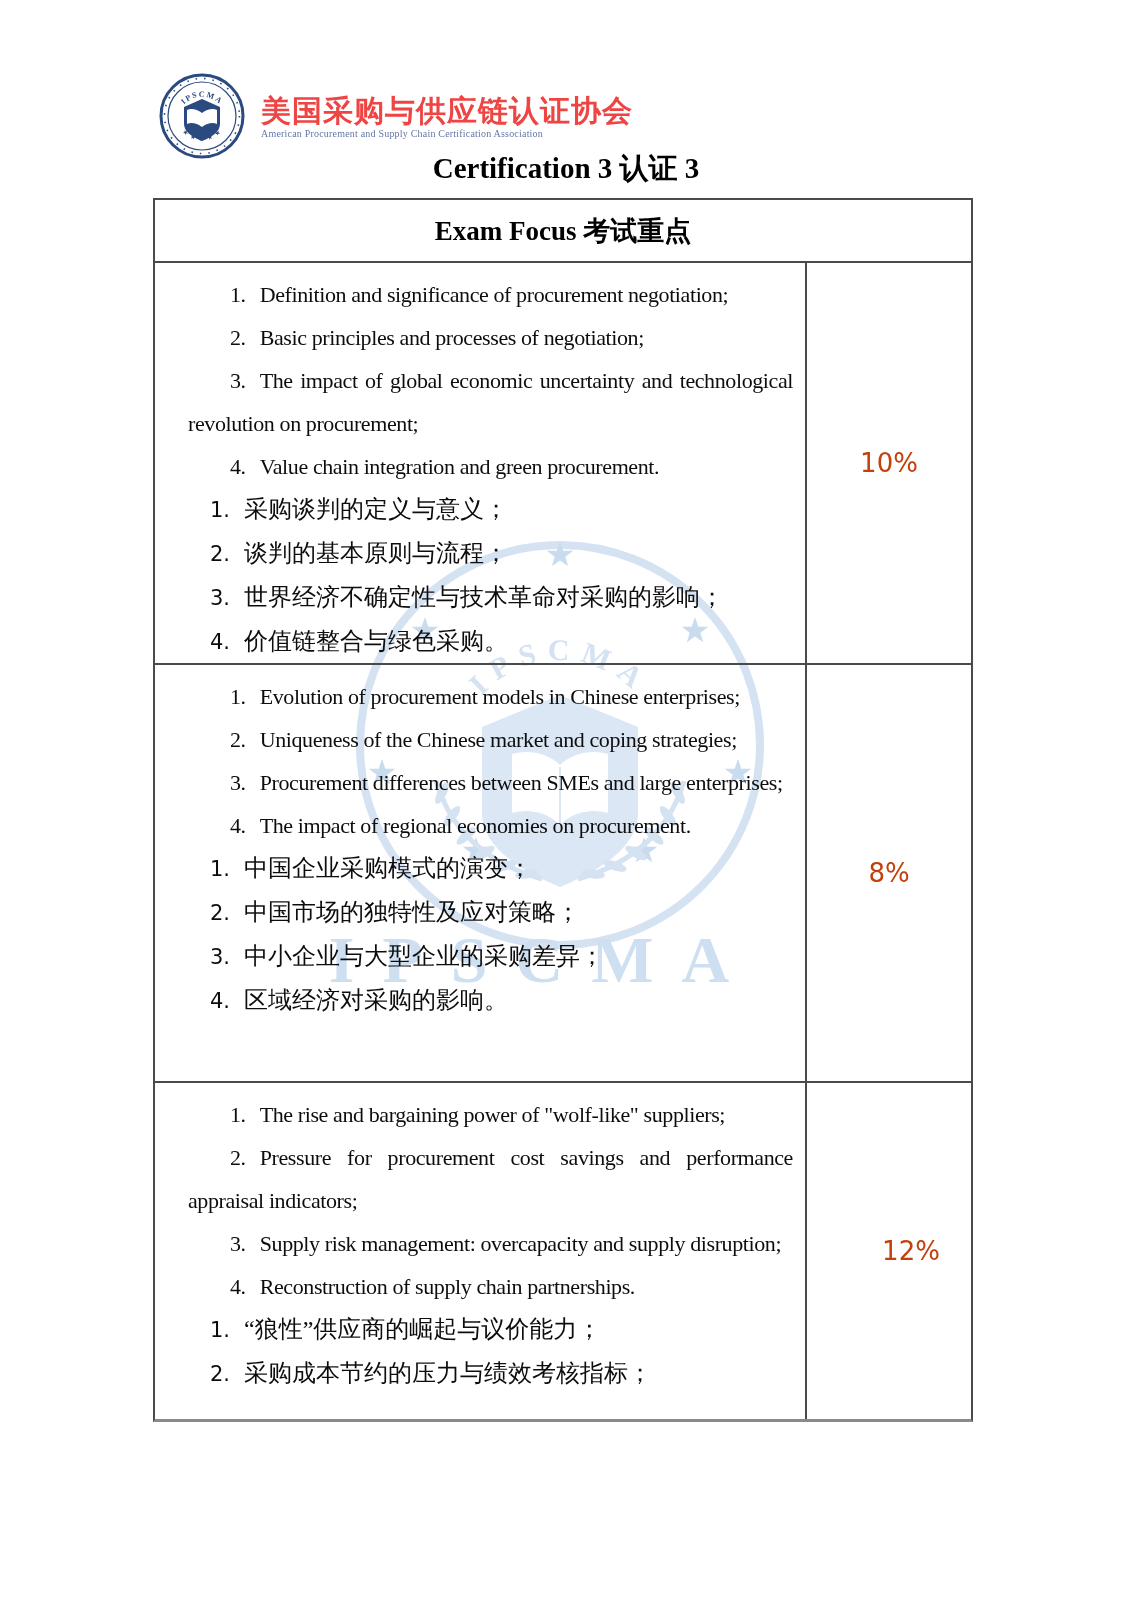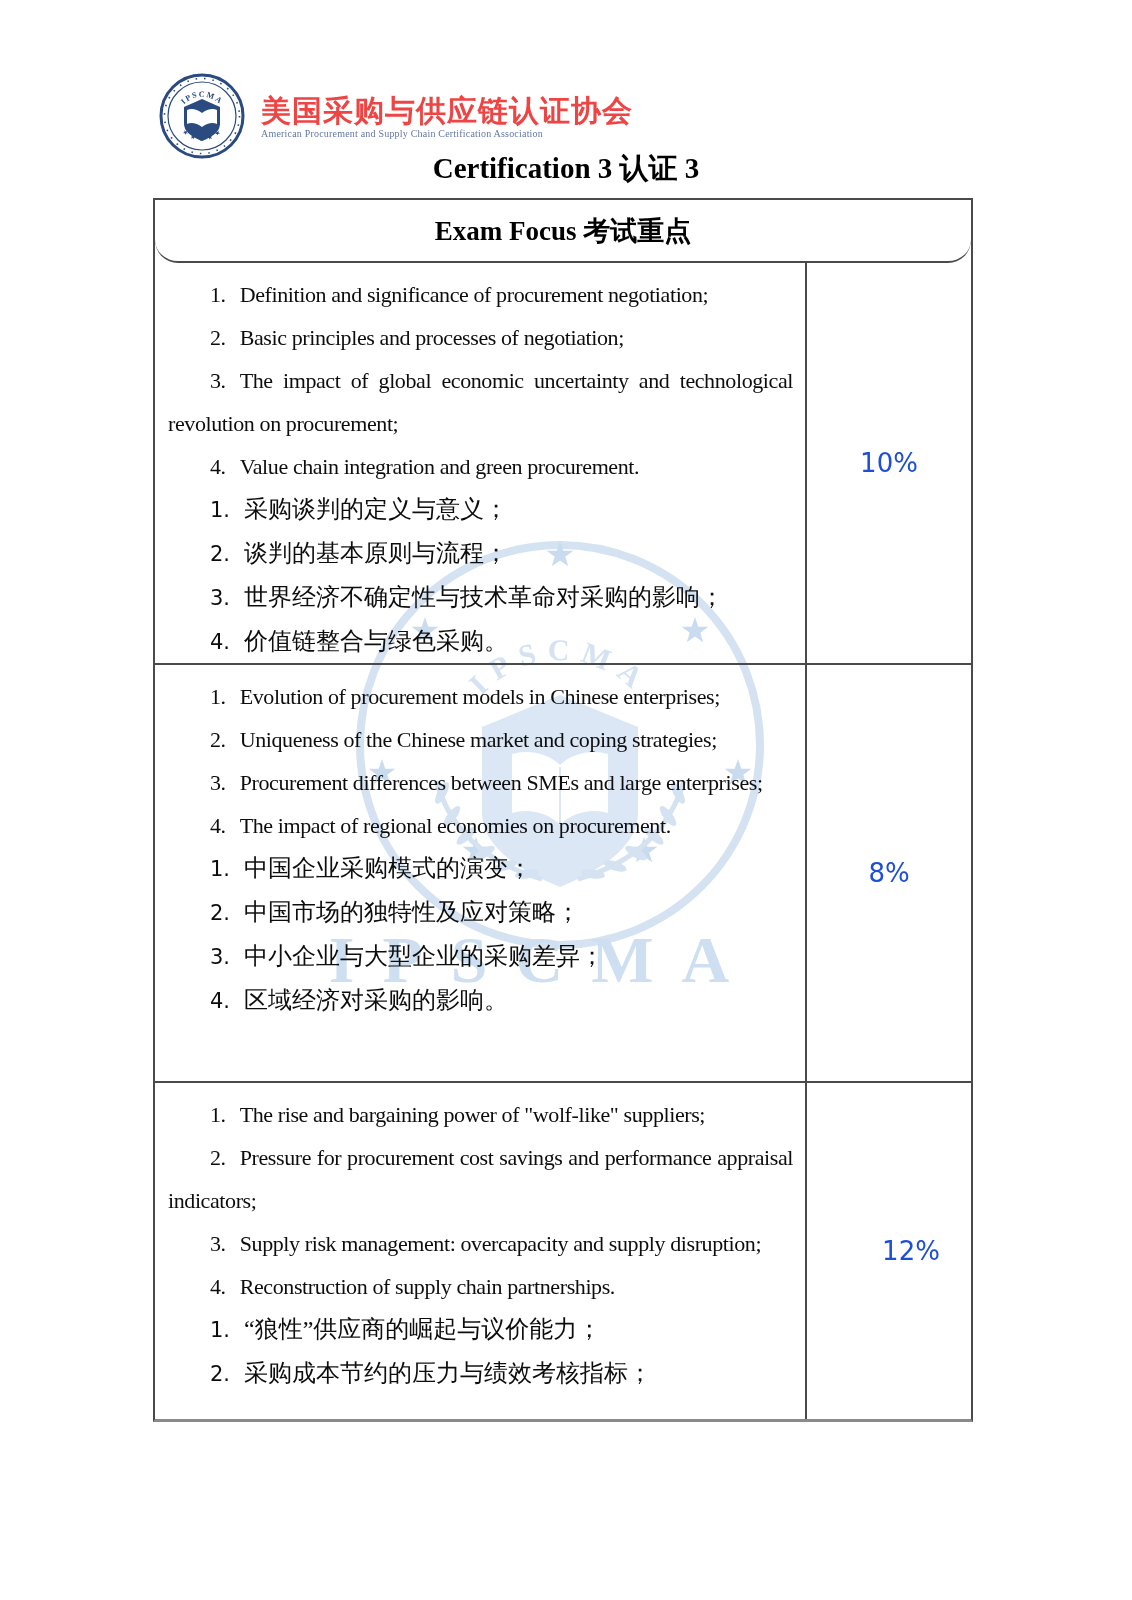--- a/index.html
+++ b/index.html
@@ -27,33 +27,33 @@
   .wm-word { position:absolute; left:303px; top:922px; width:480px; text-align:center;
     font-family:"Liberation Serif", serif; font-weight:bold; font-size:66px;
     letter-spacing:28px; color:#cddff1; }
 
   
   .exam-table { position:absolute; left:153px; top:198px; width:820px; height:1224px;
     border:2px solid #4a4a4a; border-bottom:3px solid #8a8a8a;
     display:flex; flex-direction:column; z-index:2; background:transparent; }
   .thead { height:63px; flex:0 0 auto; border-bottom:2px solid #4a4a4a;
     display:flex; align-items:center; justify-content:center;
-    font-weight:bold; font-size:27px; color:#000;border-radius:23px; }
+    font-weight:bold; font-size:27px; color:#000; }
   .tbody { flex:1; display:flex; flex-direction:column; }
   .trow { display:flex; border-bottom:2px solid #4a4a4a; overflow:hidden; }
   .tbody .trow:nth-child(1) { height:402px; flex:0 0 auto; }
   .tbody .trow:nth-child(2) { height:418px; flex:0 0 auto; }
   .tbody .trow:nth-child(3) { border-bottom:none; flex:1;gap:44px; }
   .cell-topics { width:652px; flex:0 0 auto; border-right:2px solid #4a4a4a;
     padding:10px 12px 0 13px; overflow:hidden; }
   .cell-weight { flex:1; display:flex; align-items:center; justify-content:center;
-    font-family:"DejaVu Sans", sans-serif; font-size:26px; color:#1d4ed8; }
+    font-family:"DejaVu Sans", sans-serif; font-size:26px; color:#c2410c; }
 
   .item { text-indent:42px; line-height:43px; font-size:22px; color:#0d0d0d; }
-  .item-en { text-align:justify; letter-spacing:-0.4px; }
+  .item-en { text-align:justify; letter-spacing:-0.4px;margin-left:20px; }
   .item-cn { text-align:left; font-size:24px; }
   .inum { margin-right:14px; }
   .item-cn .inum { font-family:"DejaVu Sans", sans-serif; font-size:21px; }
 </style>
 </head>
 <body>
 
 <div class="page">
 
   <div class="watermark">

